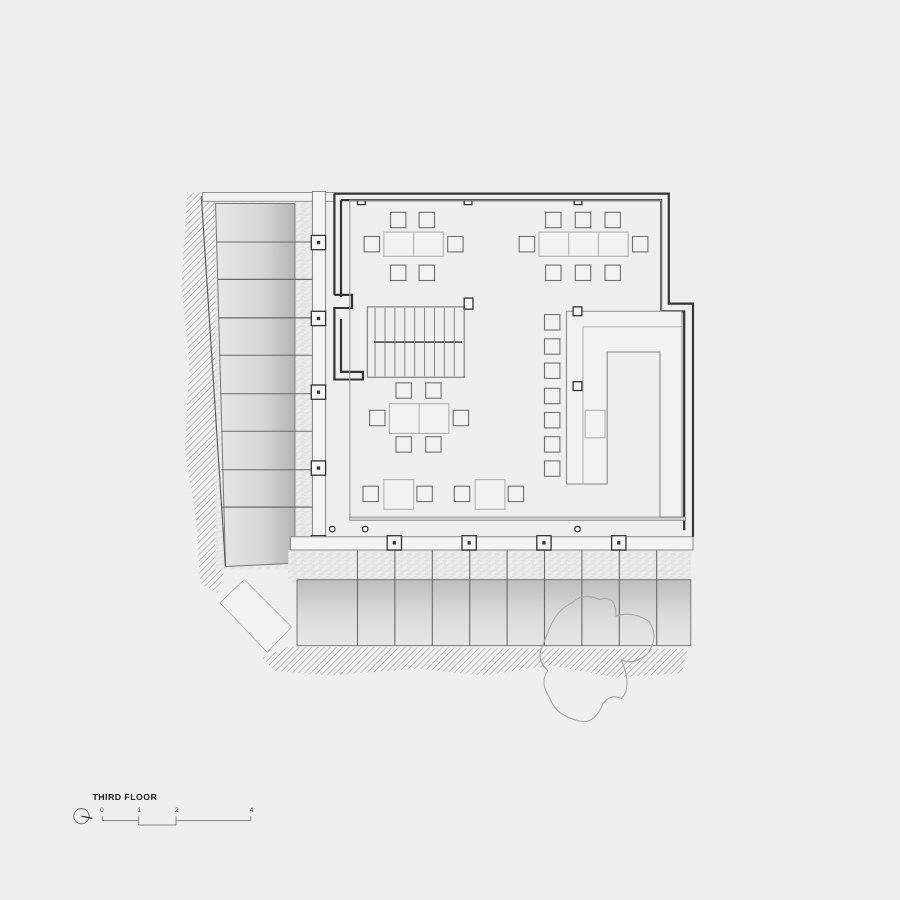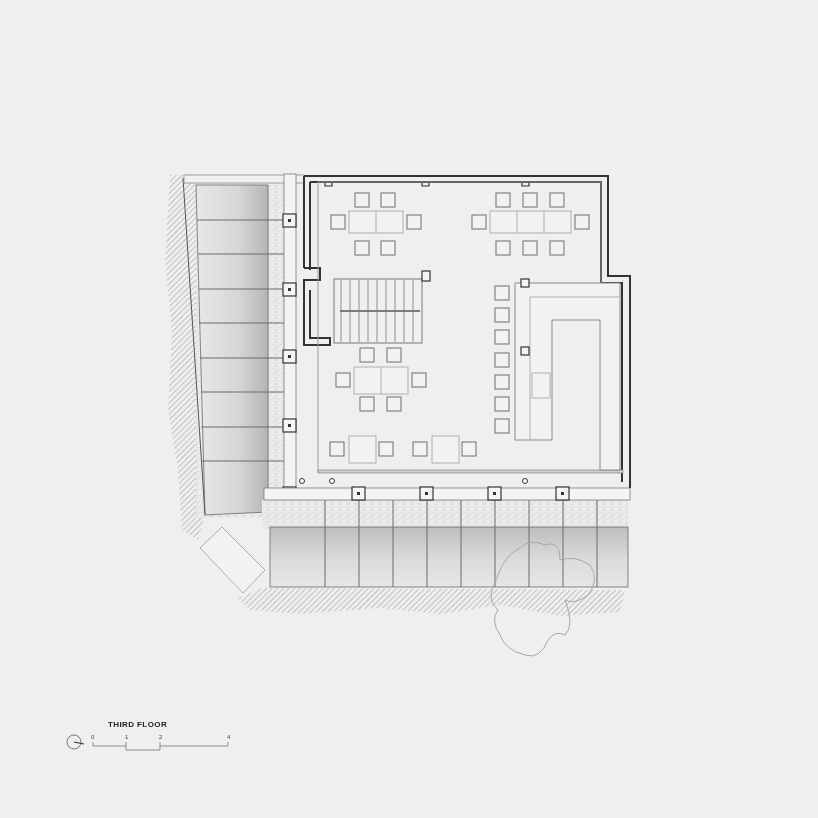--- a/index.html
+++ b/index.html
@@ -1,19 +1,19 @@
 <!DOCTYPE html>
 <html><head>
 <meta charset="utf-8">
 <style>
   html, body { margin:0; padding:0; }
   body { width:818px; height:818px; background:#efefef; position:relative; overflow:hidden; font-family:"Liberation Sans", sans-serif; }
   #plan { position:absolute; left:0; top:0; }
   .legend { position:absolute; left:60px; top:716px; width:200px; height:40px; }
-  .legend-title { position:absolute; left:48px; top:4px; font-size:8px; font-weight:bold; letter-spacing:0.4px; color:#222; }
+  .legend-title { position:absolute; left:24px; top:4px; font-size:8px; font-weight:bold; letter-spacing:0.4px; color:#222; }
   .tick { position:absolute; font-size:6px; color:#444; top:18px; }
 </style>
 </head>
 <body>
 
 <svg id="plan" width="818" height="818" viewBox="0 0 818 818">
   <defs>
     <pattern id="hatch" width="4" height="4" patternUnits="userSpaceOnUse" patternTransform="rotate(45)">
       <line x1="0" y1="0" x2="0" y2="4" stroke="#8a8a8a" stroke-width="1.1"></line>
     </pattern>

